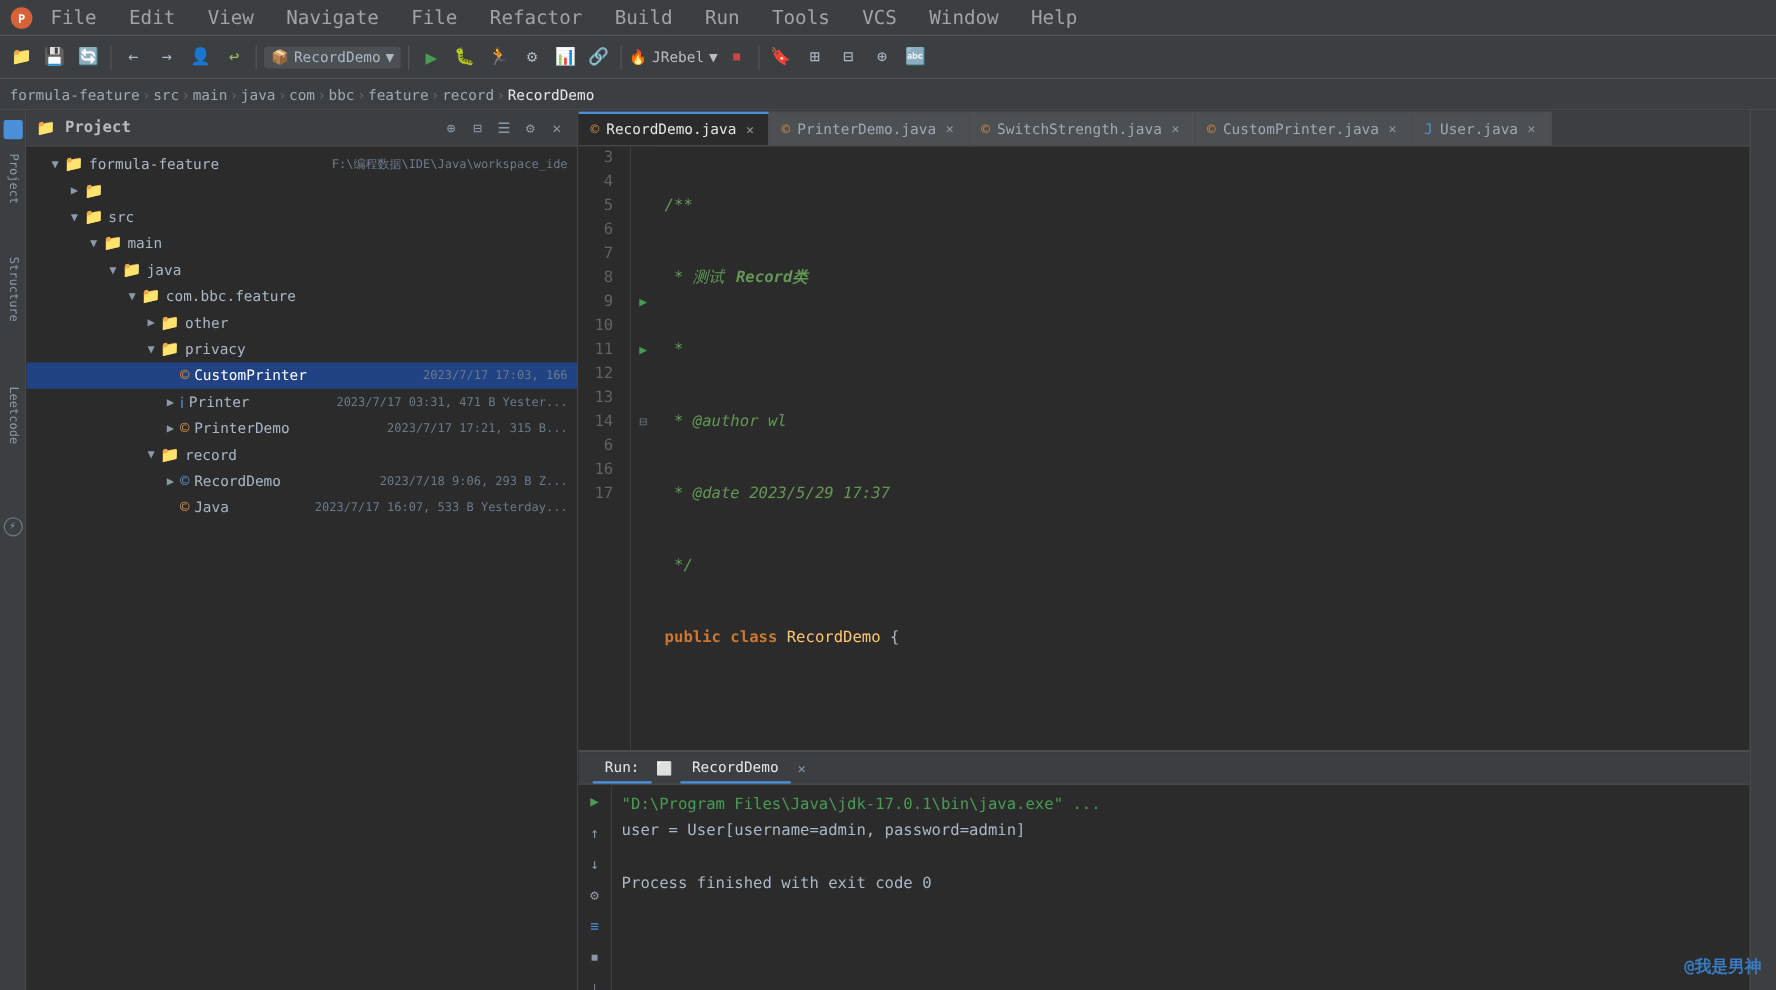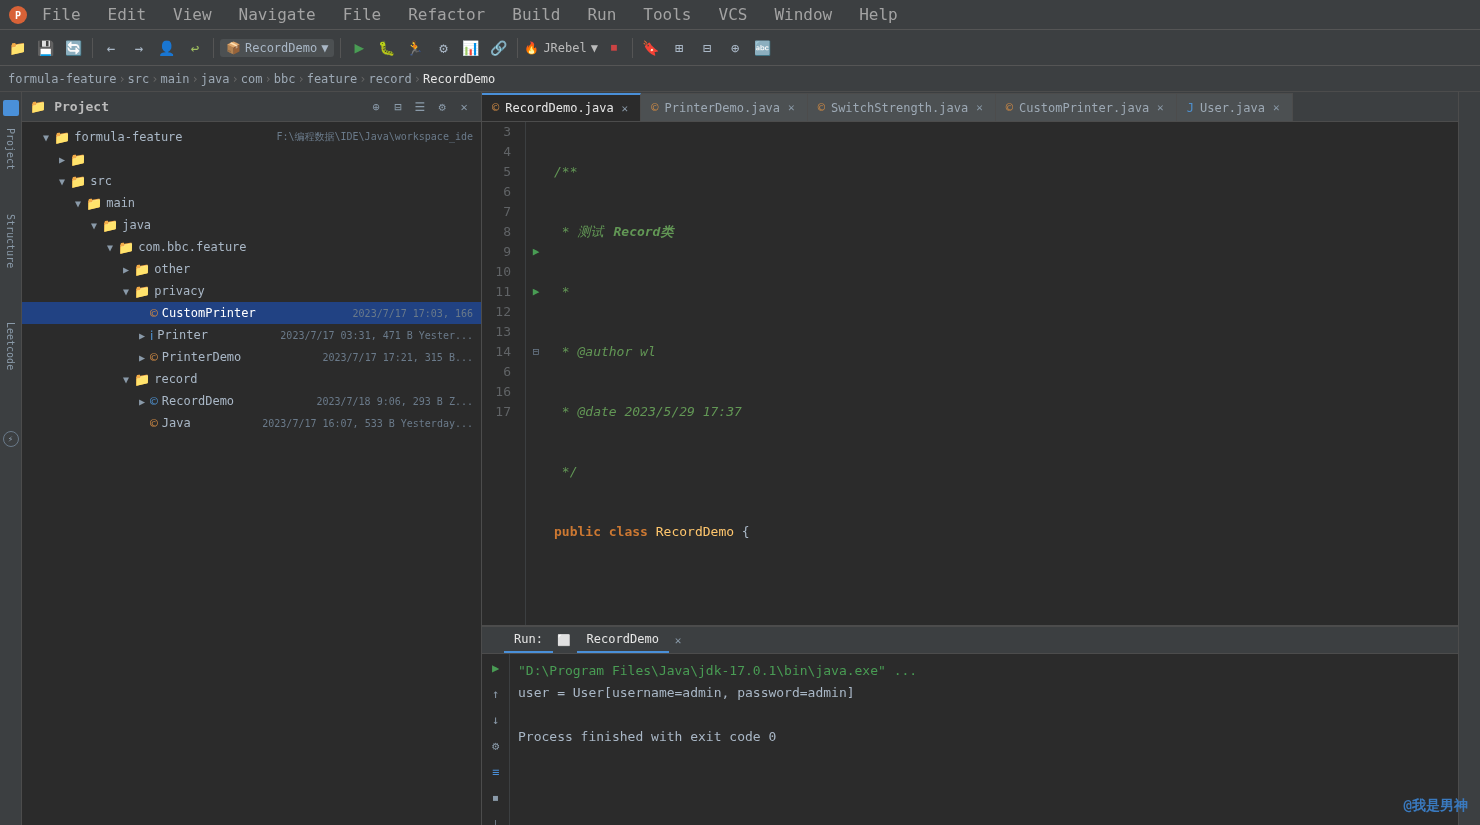--- a/index.html
+++ b/index.html
@@ -327,21 +327,21 @@
       background: #2b2b2b;
       border-top: 2px solid #4c4c4c;
       display: flex;
       flex-direction: column;
     }
     .bottom-tabs {
       height: 28px;
       background: #3c3f41;
       display: flex;
       align-items: center;
-      padding: 0 22px;
+      padding: 0 12px;
       border-bottom: 1px solid #4c4c4c;
     }
     .bottom-tab {
       height: 26px;
       display: flex;
       align-items: center;
       padding: 0 10px;
       gap: 6px;
       font-size: 12px;
       color: #9da9b5;

